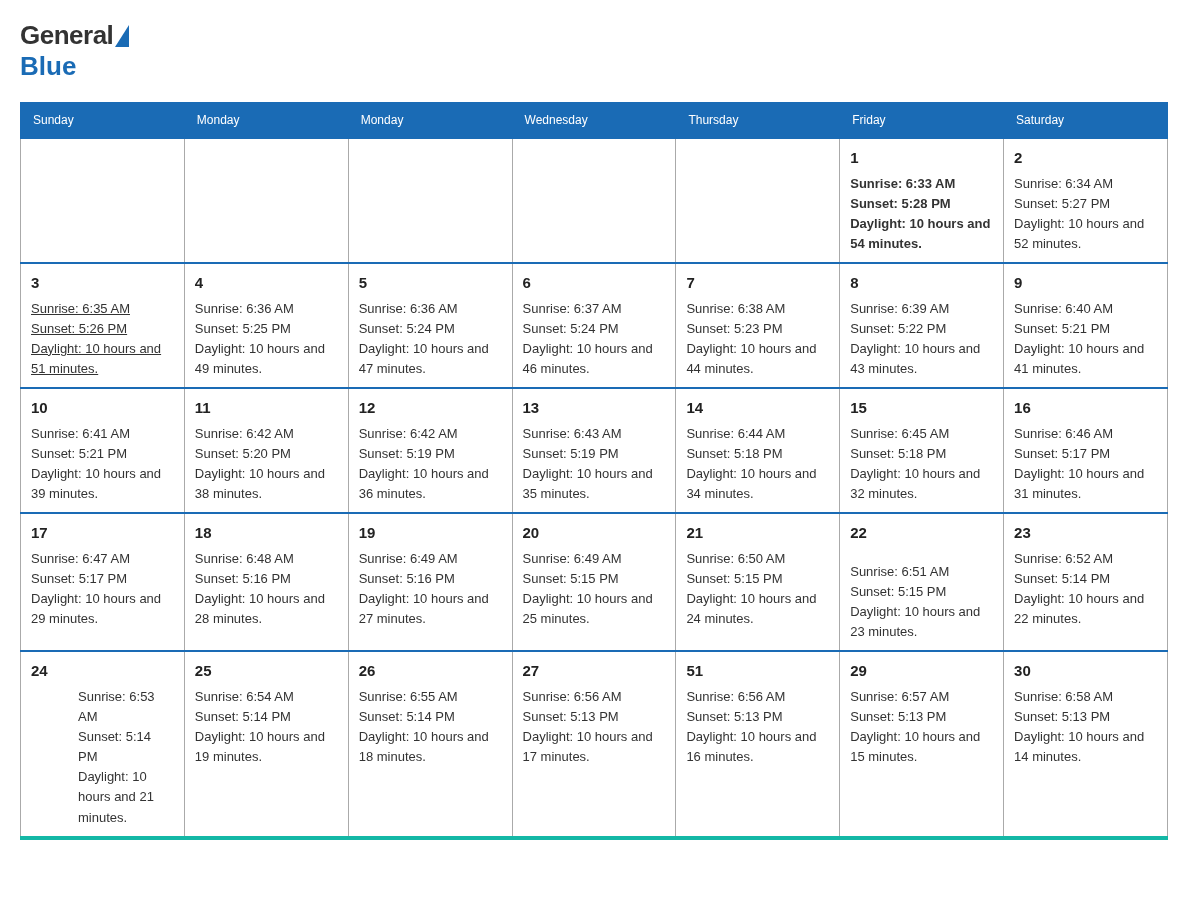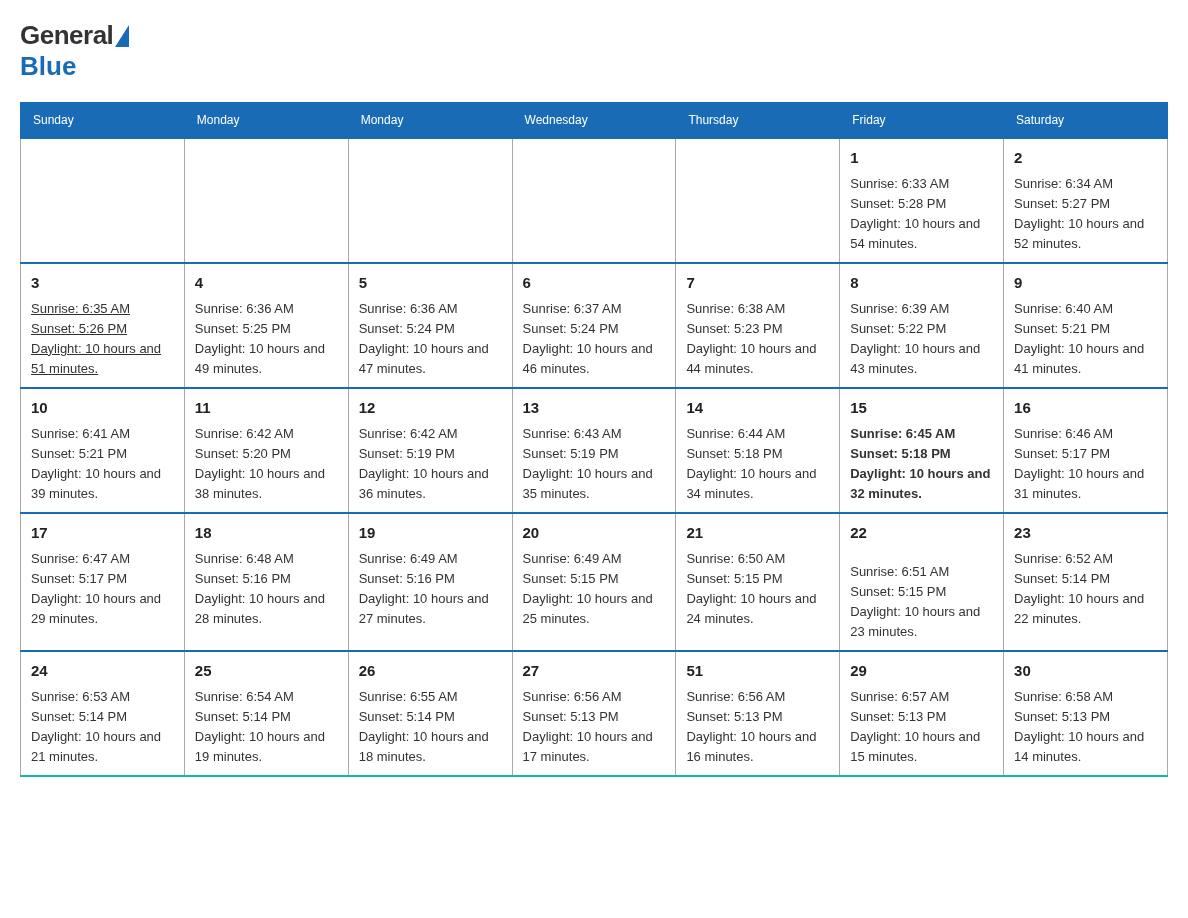--- a/index.html
+++ b/index.html
@@ -94,21 +94,21 @@
     }
     .day-info {
       color: #333;
       font-size: 13px;
       line-height: 1.55;
     }
     .empty-cell {
       background: #fff;
     }
     .calendar tbody tr:last-child {
-      border-bottom: 2px solid #14b8a6;
+      border-bottom: 4px solid #14b8a6;
     }
   </style>
 </head>
 <body>
 
 <div class="header">
   <div class="logo">
     <div class="logo-top">
       <span class="logo-general">General</span>
       <div class="logo-triangle"></div>
@@ -131,21 +131,21 @@
   </thead>
   <tbody id="calendar-body">
   <tr>
         <td class="empty-cell"></td>
         <td class="empty-cell"></td>
         <td class="empty-cell"></td>
         <td class="empty-cell"></td>
         <td class="empty-cell"></td>
         <td>
           <div class="day-number">1</div>
-          <div class="day-info" style="white-space: pre-line;">Sunrise: 6:33 AM
+          <div class="day-info" style="white-space: pre-line; font-weight: bold;">Sunrise: 6:33 AM
 Sunset: 5:28 PM
 Daylight: 10 hours and 54 minutes.</div>
         </td>
         <td>
           <div class="day-number">2</div>
           <div class="day-info" style="white-space: pre-line;">Sunrise: 6:34 AM
 Sunset: 5:27 PM
 Daylight: 10 hours and 52 minutes.</div>
         </td>
       </tr>
@@ -219,21 +219,21 @@
 Daylight: 10 hours and 35 minutes.</div>
         </td>
         <td>
           <div class="day-number">14</div>
           <div class="day-info" style="white-space: pre-line;">Sunrise: 6:44 AM
 Sunset: 5:18 PM
 Daylight: 10 hours and 34 minutes.</div>
         </td>
         <td>
           <div class="day-number">15</div>
-          <div class="day-info" style="white-space: pre-line; font-weight: bold;">Sunrise: 6:45 AM
+          <div class="day-info" style="white-space: pre-line;">Sunrise: 6:45 AM
 Sunset: 5:18 PM
 Daylight: 10 hours and 32 minutes.</div>
         </td>
         <td>
           <div class="day-number">16</div>
           <div class="day-info" style="white-space: pre-line;">Sunrise: 6:46 AM
 Sunset: 5:17 PM
 Daylight: 10 hours and 31 minutes.</div>
         </td>
       </tr>
@@ -277,21 +277,21 @@
         <td>
           <div class="day-number">23</div>
           <div class="day-info" style="white-space: pre-line;">Sunrise: 6:52 AM
 Sunset: 5:14 PM
 Daylight: 10 hours and 22 minutes.</div>
         </td>
       </tr>
       <tr>
         <td>
           <div class="day-number">24</div>
-          <div class="day-info" style="white-space: pre-line;">Sunrise: 6:53 AM
+          <div class="day-info" style="white-space: pre-line; margin-left: 47px;">Sunrise: 6:53 AM
 Sunset: 5:14 PM
 Daylight: 10 hours and 21 minutes.</div>
         </td>
         <td>
           <div class="day-number">25</div>
           <div class="day-info" style="white-space: pre-line;">Sunrise: 6:54 AM
 Sunset: 5:14 PM
 Daylight: 10 hours and 19 minutes.</div>
         </td>
         <td>

